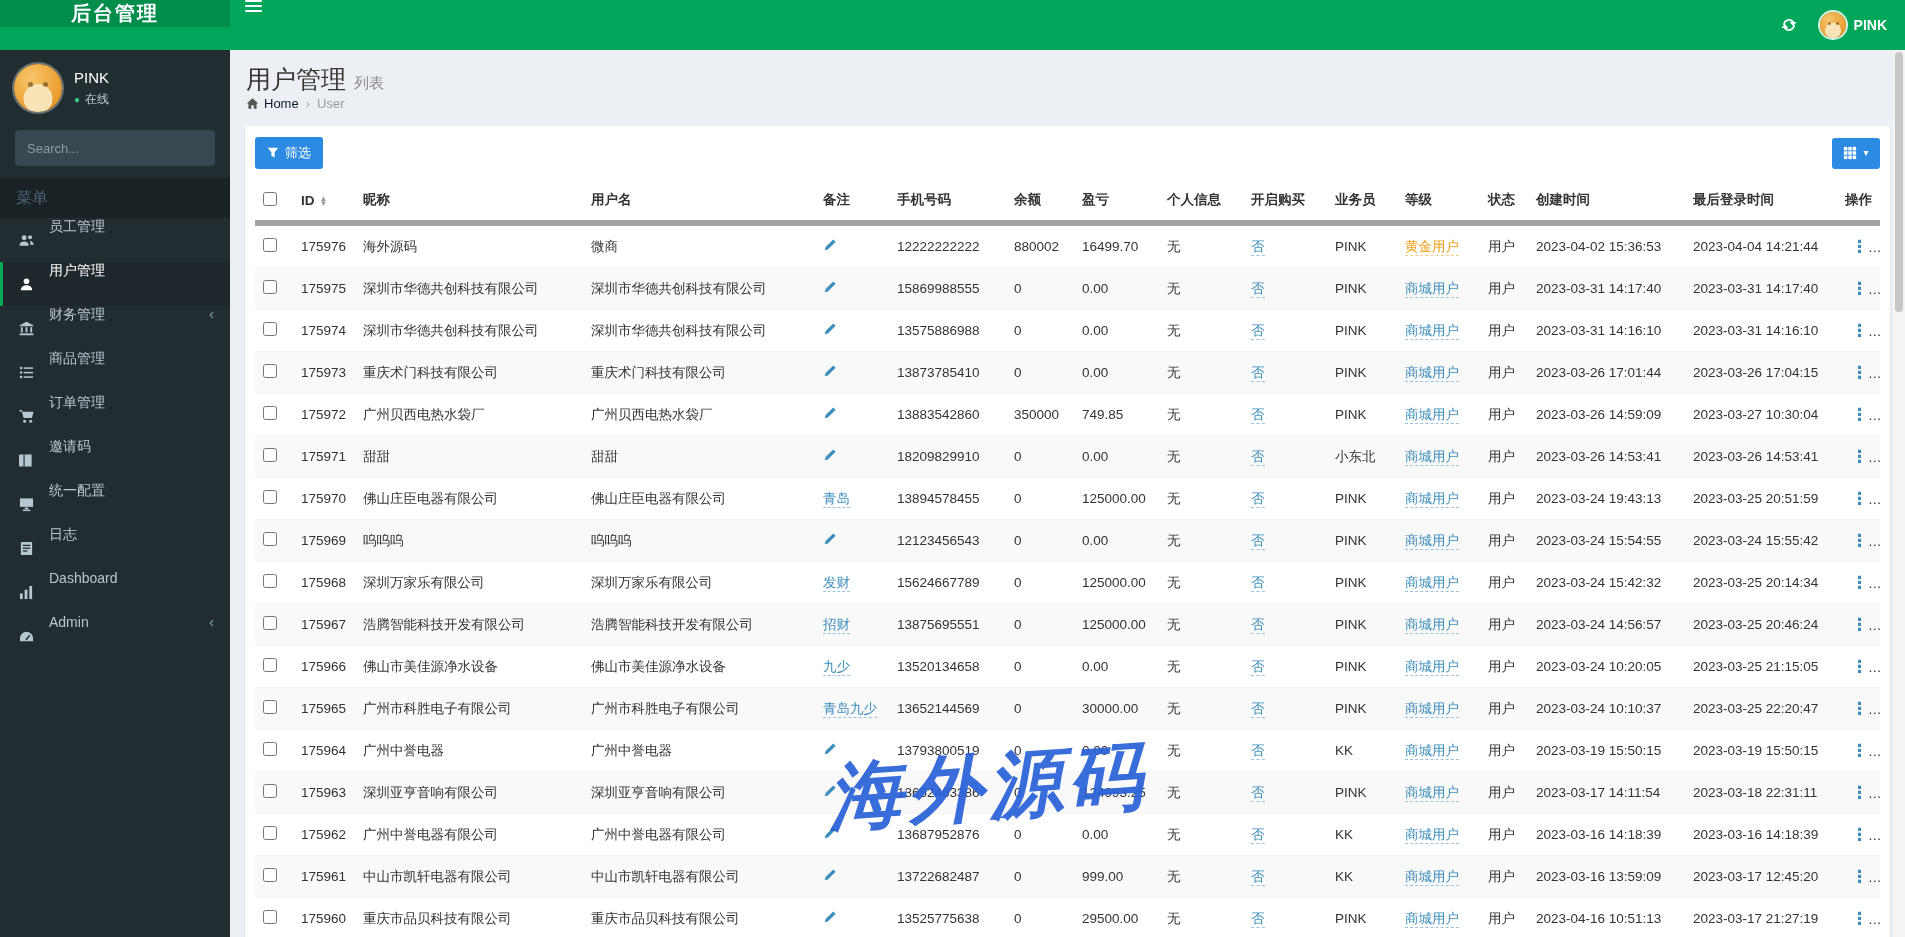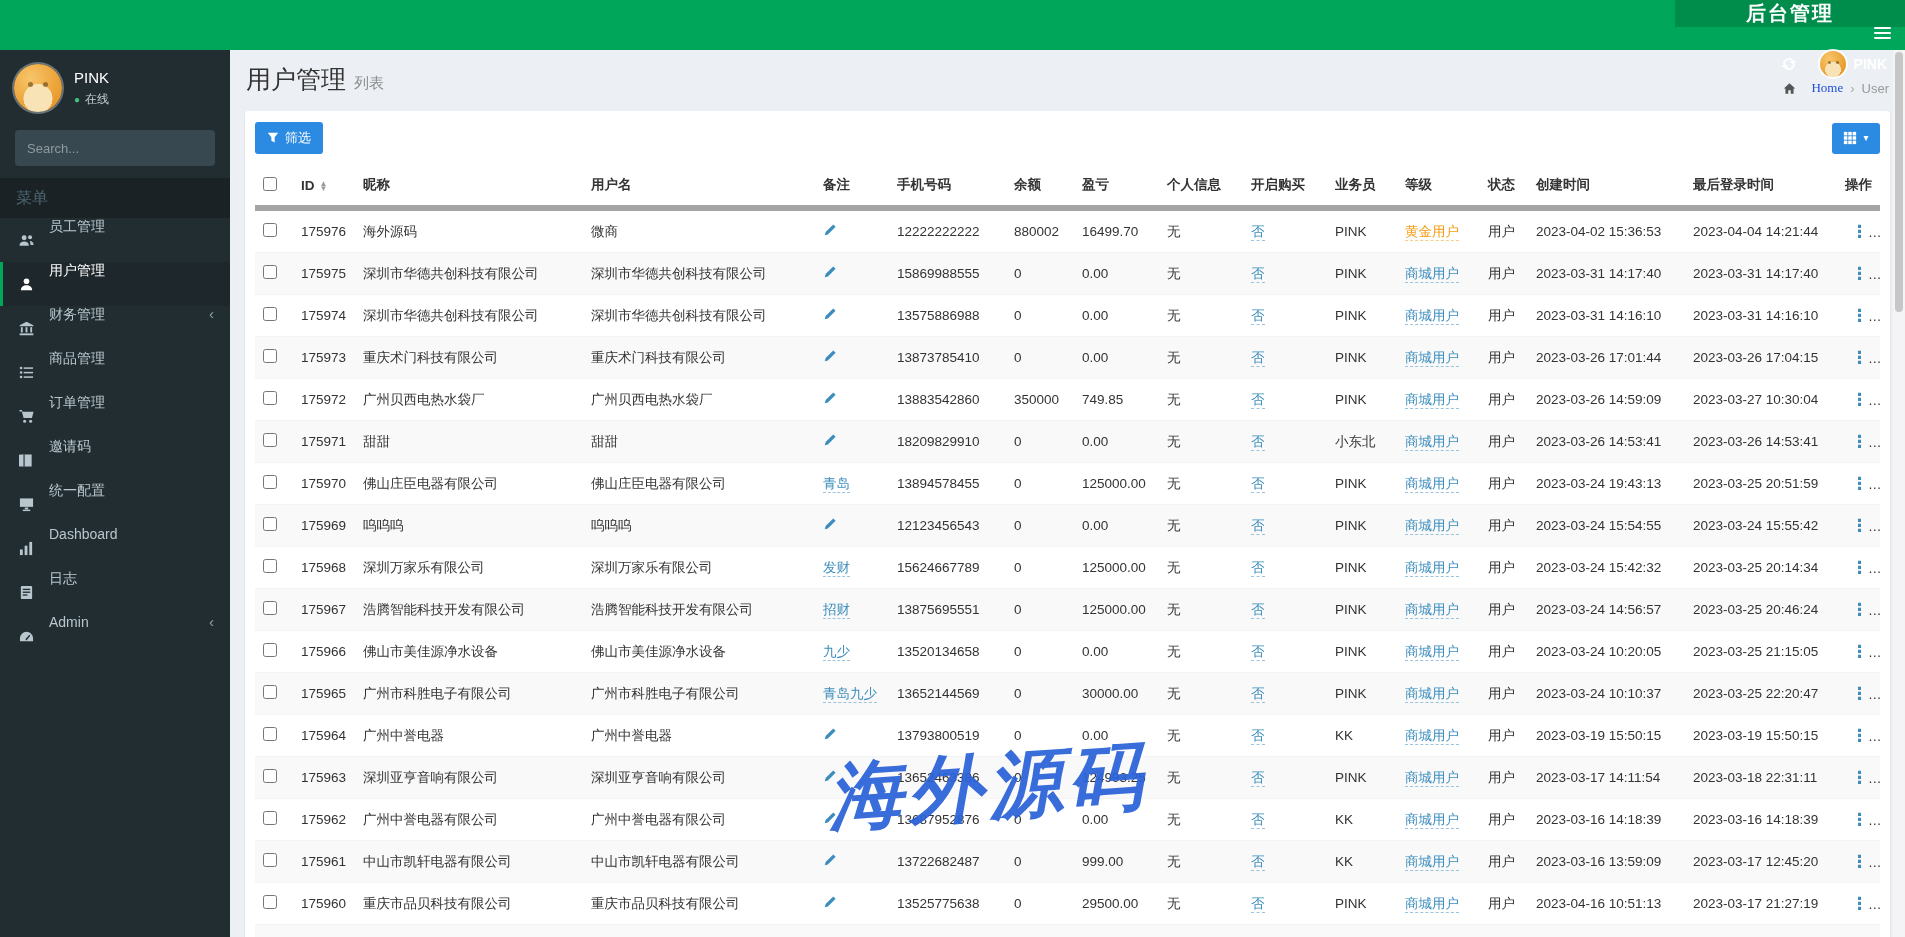--- a/index.html
+++ b/index.html
@@ -1,21 +1,21 @@
 <!DOCTYPE html>
 <html><head>
 <meta charset="utf-8">
 <title>后台管理</title>
 <style>
   * { margin:0; padding:0; box-sizing:border-box; }
   html,body { width:1905px; height:937px; overflow:hidden; background:#ecf0f5;
     font-family:"Liberation Sans","DejaVu Sans",sans-serif; font-size:14px; color:#333; }
 
   
-  .navbar { position:fixed; top:0; left:0; right:0; height:50px; background:#00a65a; display:flex; align-items:flex-end; z-index:20;flex-direction:column; }
+  .navbar { position:fixed; top:0; left:0; right:0; height:50px; background:#00a65a; display:flex; align-items:flex-start; z-index:20; }
   .brand { width:230px; background:#008d4c; color:#fff; font-size:20px; font-weight:bold;
     display:flex; align-items:center; justify-content:center; letter-spacing:2px; }
   .hamburger { width:46px; display:flex; flex-direction:column; align-items:center; justify-content:center; gap:3px; cursor:pointer; }
   .hamburger i { display:block; width:17px; height:2px; background:#fff; border-radius:1px; }
   .nav-right { margin-left:auto; display:flex; align-items:center; }
   .nav-btn { width:42px; height:50px; display:flex; align-items:center; justify-content:center; color:#fff; cursor:pointer; }
   .nav-user { display:flex; align-items:center; gap:8px; padding:0 18px 0 10px; cursor:pointer; height:50px; }
   .nav-user .uname { color:#fff; font-size:14px; font-weight:bold; }
 
   
@@ -41,25 +41,25 @@
   .menu-label { background:#1a2226; color:#4b646f; font-size:16px; padding:10px 16px 9px; }
   .menu { list-style:none; }
   .menu-item { display:flex; height:44px; padding:0 16px; color:#b8c7ce; font-size:14px; cursor:pointer; border-left:3px solid transparent; }
   .menu-item .mi-icon { width:20px; margin-right:10px; display:flex; align-items:center; }
   .menu-item .mi-icon svg { width:15px; height:15px; fill:currentColor; }
   .menu-item.active { background:#1e282c; color:#fff; border-left-color:#00a65a; }
   .menu-item .arrow { margin-left:auto; font-size:15px; color:#8aa4af; line-height:1; }
 
   
   .content-wrapper { margin-left:230px; padding-top:50px; min-height:937px; position:relative; background:#ecf0f5; }
-  .content-header { padding:13px 16px 4px; display:flex; align-items:flex-end; justify-content:space-between; }
+  .content-header { padding:13px 16px 4px; display:flex; align-items:flex-start; justify-content:space-between;flex-direction:column; }
   .page-title { font-size:25px; font-weight:400; color:#333; }
   .page-title small { font-size:15px; color:#8a8a8a; margin-left:8px; font-weight:400; }
   .breadcrumb { display:flex; align-items:center; gap:7px; font-size:13px; color:#555; }
-  .breadcrumb .crumb-home { display:flex; align-items:center; gap:15px; cursor:pointer; color:#1d4ed8;font-family:Liberation Serif, serif; }
+  .breadcrumb .crumb-home { display:flex; align-items:center; gap:5px; cursor:pointer; color:#0f172a; }
   .breadcrumb .sep { color:#aaa; }
   .breadcrumb .current { color:#999; }
   .breadcrumb svg { width:13px; height:13px; fill:#555; }
 
   .box { background:#fff; margin:10px 15px 0; border-radius:3px; box-shadow:0 1px 2px rgba(0,0,0,.12); min-height:830px; }
   .box-toolbar { display:flex; align-items:center; justify-content:space-between; padding:11px 10px;margin-top:11px; }
   .btn-blue { background:#2b8ae2; color:#fff; border:none; border-radius:3px; cursor:pointer; font-family:inherit; }
   .btn-filter { display:flex; align-items:center; gap:6px; font-size:13px; padding:7px 12px; }
   .btn-filter svg { width:12px; height:12px; fill:#fff; }
   .btn-grid { display:flex; align-items:center; justify-content:center; gap:6px; width:48px; height:31px; }
@@ -269,33 +269,33 @@
           <svg>
             <use href="#i-desktop"></use>
           </svg>
         </span>
     <span>统一配置</span>
 
   </li>
       <li class="menu-item">
     <span class="mi-icon">
           <svg>
+            <use href="#i-log"></use>
+          </svg>
+        </span>
+    <span>日志</span>
+
+  </li>
+      <li class="menu-item">
+    <span class="mi-icon">
+          <svg>
             <use href="#i-chart"></use>
           </svg>
         </span>
     <span>Dashboard</span>
-
-  </li>
-      <li class="menu-item">
-    <span class="mi-icon">
-          <svg>
-            <use href="#i-log"></use>
-          </svg>
-        </span>
-    <span>日志</span>
 
   </li>
       <li class="menu-item">
     <span class="mi-icon">
           <svg>
             <use href="#i-gauge"></use>
           </svg>
         </span>
     <span>Admin</span>
     <span class="arrow">‹</span>

